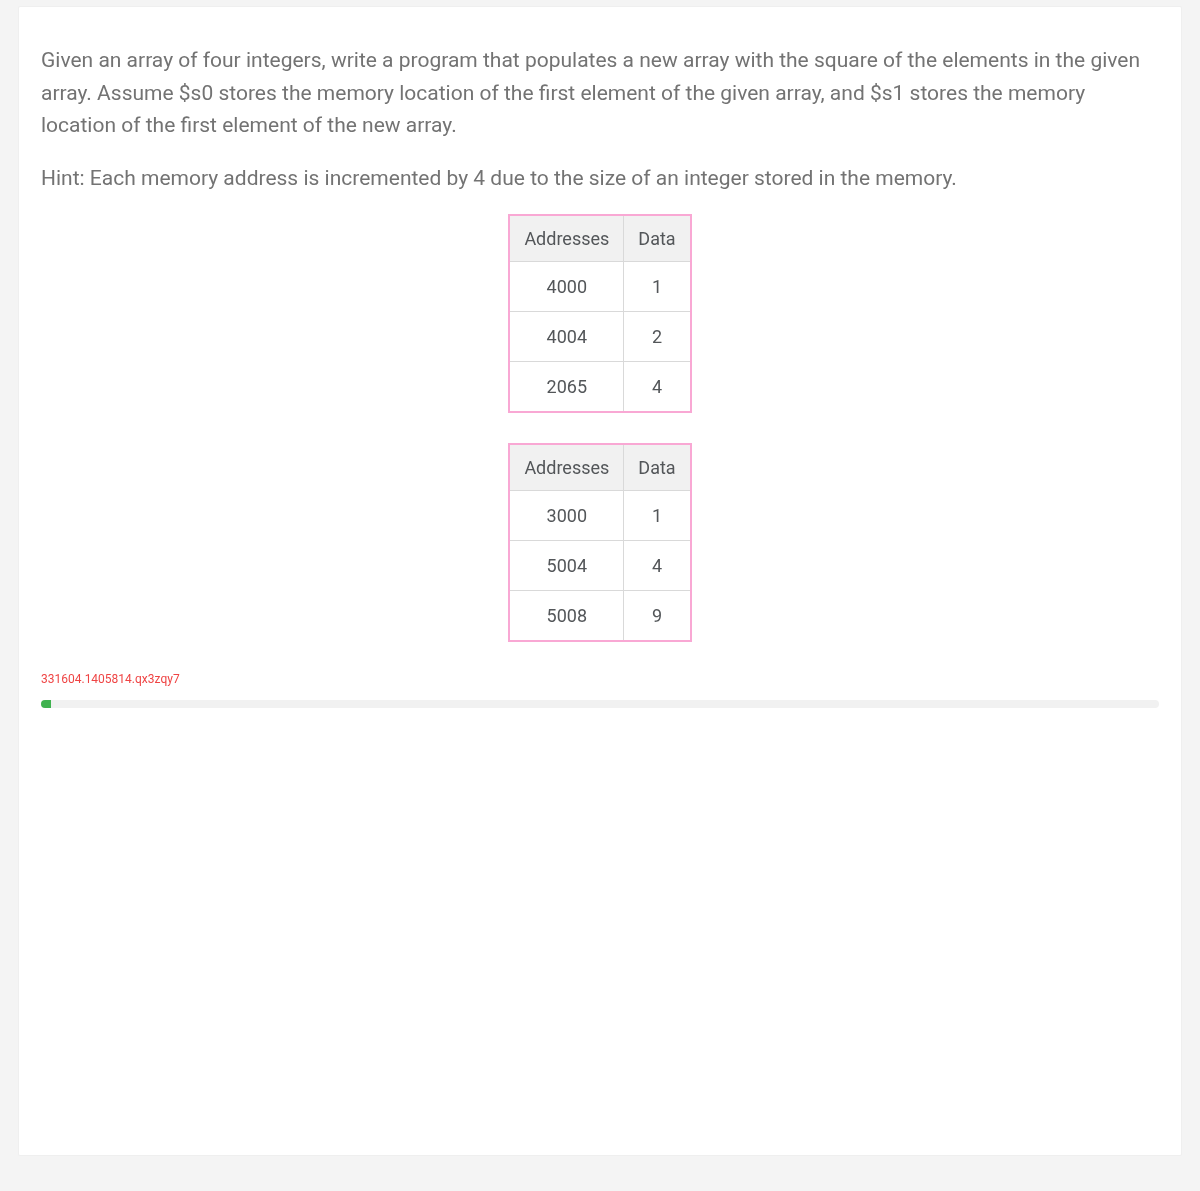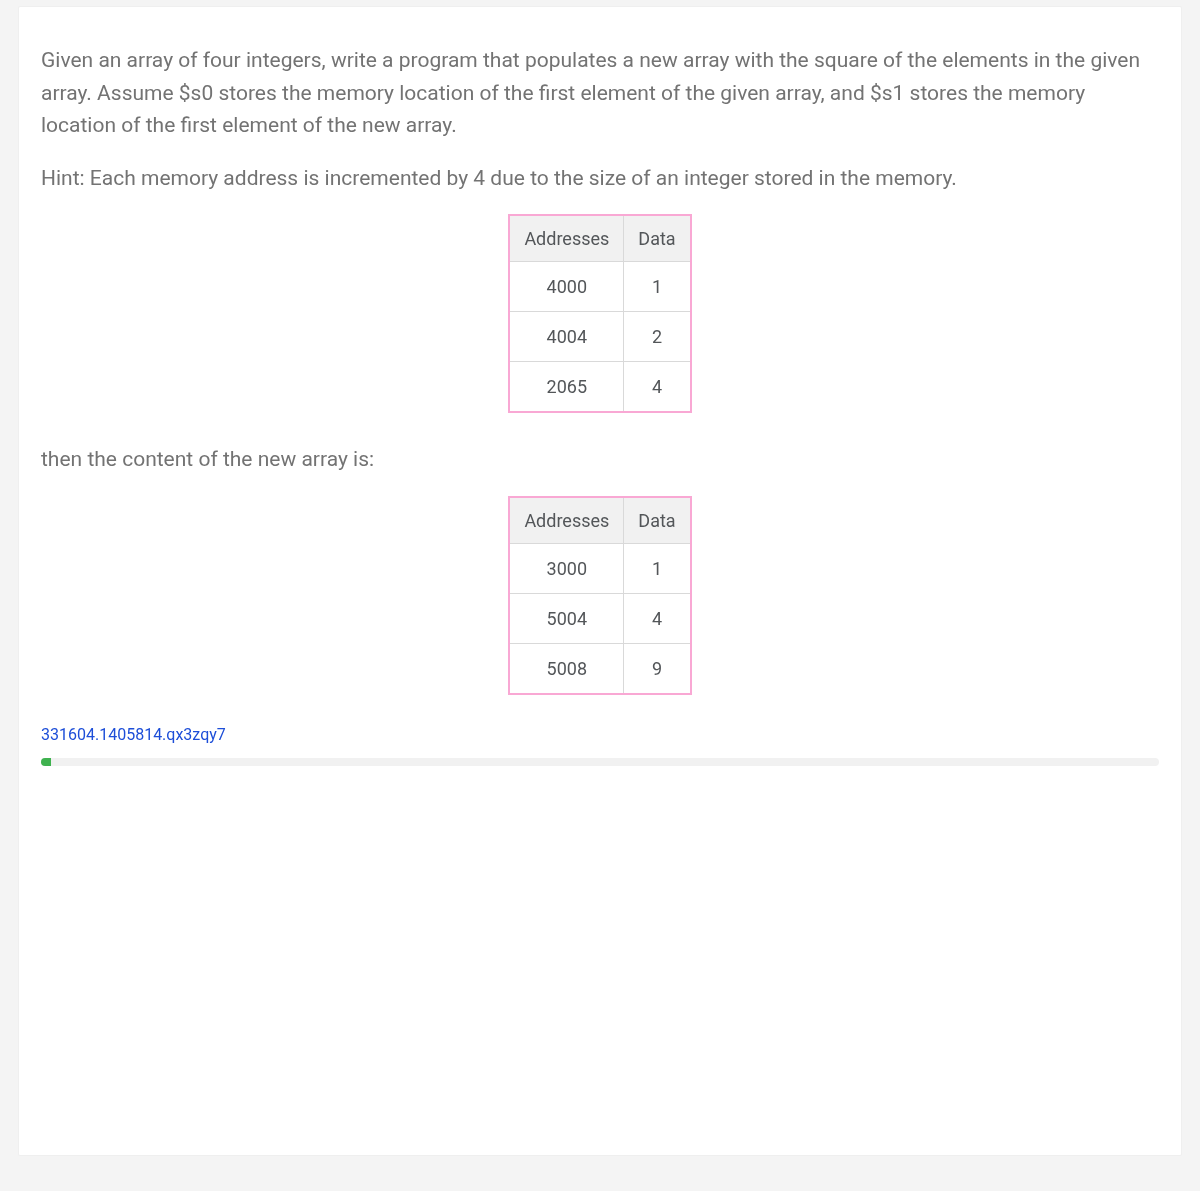--- a/index.html
+++ b/index.html
@@ -49,22 +49,22 @@
     font-size:18px;
   }
   table.mem td{
     padding:14px 14px;
     border:1px solid #d9d9d9;
     text-align:center;
     color:#535659;
     font-size:18px;
   }
   .footer-id{
-    font-size:16px;
-    color:#1d4ed8;
+    font-size:12px;
+    color:#ef4444;
     margin-top:0;
   }
   .bottom-bar{
     margin-top:14px;
     height:8px;
     background:#f1f1f1;
     border-radius:4px;
     position:relative;
     overflow:hidden;
   }
@@ -103,21 +103,20 @@
           <td>2</td>
         </tr>
         <tr>
           <td>2065</td>
           <td>4</td>
         </tr>
       </tbody>
     </table>
   </div>
 
-  <p>then the content of the new array is:</p>
 
   <div class="table-wrap">
     <table class="mem">
       <thead>
         <tr>
           <th>Addresses</th>
           <th>Data</th>
         </tr>
       </thead>
       <tbody>

